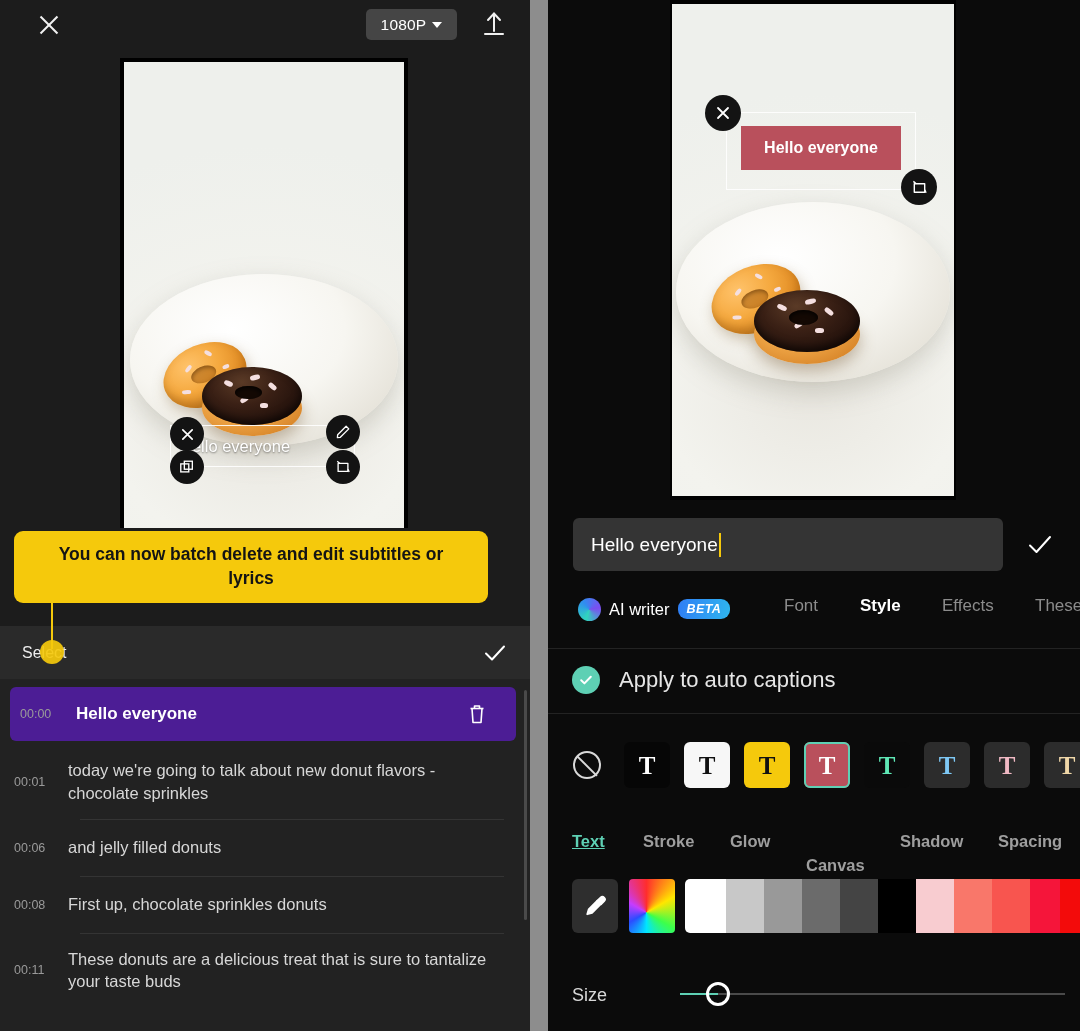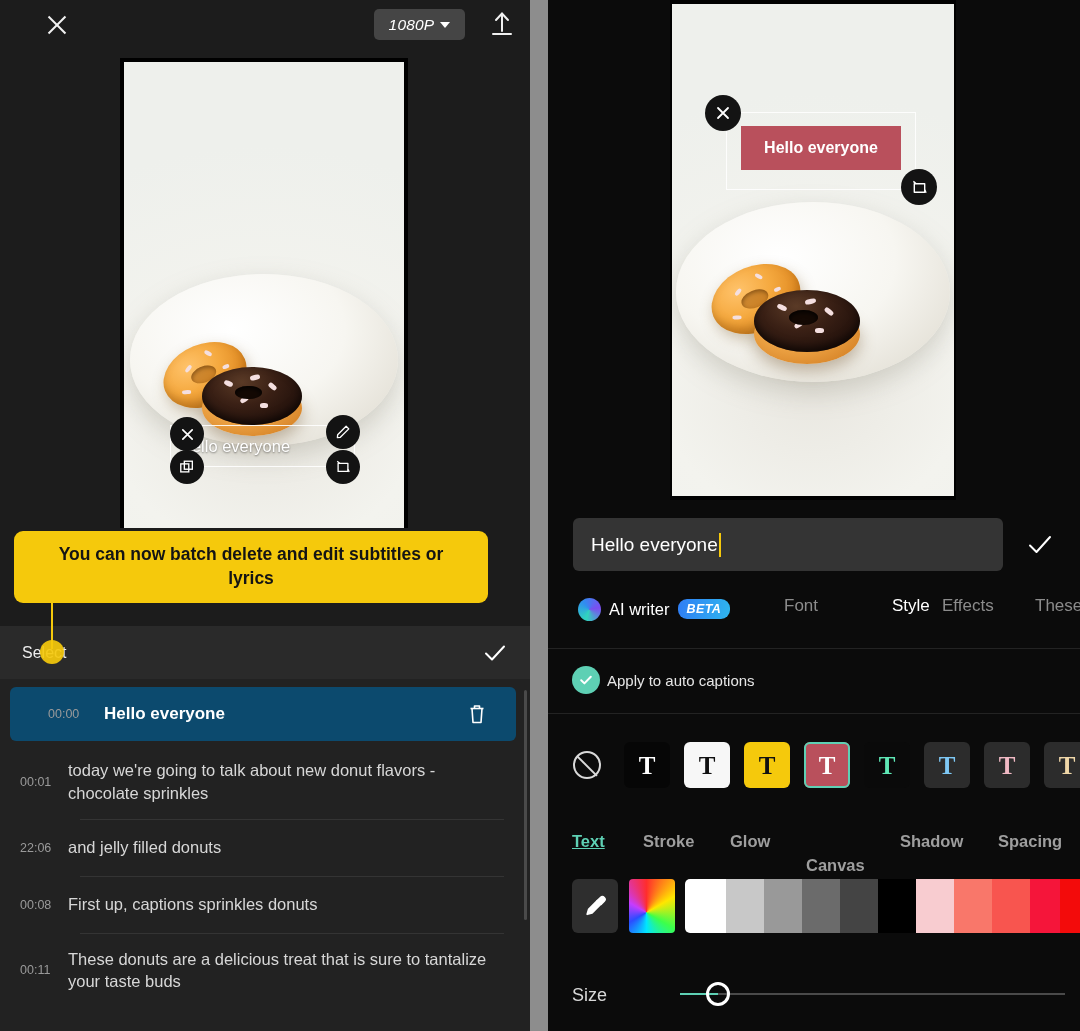--- a/index.html
+++ b/index.html
@@ -13,22 +13,22 @@
 
   
   .left-panel {
     position: relative;
     width: 530px; height: 1031px;
     background: #1c1c1c;
     flex: 0 0 530px;
     overflow: hidden;
   }
   .l-topbar {
-    position: absolute; top: 0; left: 12px; width: 432px; height: 48px;
-    display: flex; align-items: center; font-style: italic;
+    position: absolute; top: 0; left: 4px; width: 432px; height: 48px;
+    display: flex; align-items: center;
   }
   .close-x {
     position: absolute; left: 30px; top: 10px;
     width: 30px; height: 30px; cursor: pointer;
   }
   .close-x::before, .close-x::after {
     content: ""; position: absolute; left: 3px; top: 14px;
     width: 24px; height: 2px; background: #f2f2f2;
   }
   .close-x::before { transform: rotate(45deg); }
@@ -177,27 +177,26 @@
     width: 530px; height: 352px;
     background: #222222;
     overflow: hidden;
   }
   .sub-row {
     position: relative; display: flex; align-items: center;
     padding: 0 14px 0 0;
     min-height: 56px;
   }
   .sub-row.active {
-    background: #0c4a6e; border-radius: 6px;
+    background: #4c1d95; border-radius: 6px;
     margin: 8px 14px 4px 10px;
     min-height: 54px;
-    padding-left: 28px;
   }
   .sub-row .time {
-    flex: 0 0 68px; padding-left: 20px;
+    flex: 0 0 68px; padding-left: 14px;
     color: #9a9a9a; font-size: 12.5px;
   }
   .sub-row.active .time { flex: 0 0 66px; padding-left: 10px; }
   .sub-row .txt {
     flex: 1; color: #d7d7d7; font-size: 16.5px; line-height: 1.38;
     padding: 14px 10px 14px 0;
   }
   .sub-row.active .txt {
     color: #ffffff; font-weight: bold; font-size: 17px; padding: 12px 0;
   }
@@ -290,37 +289,37 @@
   }
   .ai-writer .aw-txt { color: #fff; font-size: 16.5px; }
   .beta {
     background: linear-gradient(100deg, #2f7df5 0%, #2fb6ef 100%);
     color: #fff; font-size: 12.5px; font-weight: bold; font-style: italic;
     border-radius: 9px; padding: 3px 9px 3px 9px; letter-spacing: .4px;
   }
   .r-tab {
     position: absolute; top: 4px; font-size: 17px; color: #8c8c8c; cursor: pointer; text-align: right;
   }
-  .r-tab.active { color: #ffffff; font-weight: normal; margin-left: 32px; }
+  .r-tab.active { color: #ffffff; font-weight: bold; }
 
   .r-sep {
     position: absolute; left: 0; width: 532px; height: 1px; background: #232323;
   }
 
   
   .apply-row {
     position: absolute; left: 0; top: 648px; width: 532px; height: 64px;
     display: flex; align-items: center; cursor: pointer;
   }
   .apply-check {
     position: absolute; left: 24px; width: 28px; height: 28px; border-radius: 50%;
     background: #5ed0b4; display: flex; align-items: center; justify-content: center;
   }
   .apply-row .ap-txt {
-    position: absolute; left: 59px; color: #e6e6e6; font-size: 15px;
+    position: absolute; left: 71px; color: #e6e6e6; font-size: 22px;
   }
 
   
   .preset-row {
     position: absolute; left: 0; top: 742px; width: 532px; height: 54px;
   }
   .preset {
     position: absolute; top: 0; width: 46px; height: 46px; border-radius: 6px;
     display: flex; align-items: center; justify-content: center; cursor: pointer;
   }
@@ -477,28 +476,28 @@
         </span>
       </div>
 
       <div class="sub-row">
         <span class="time">00:01</span>
         <span class="txt">today we're going to talk about new donut flavors - chocolate sprinkles</span>
       </div>
       <div class="sub-div"></div>
 
       <div class="sub-row">
-        <span class="time">22:06</span>
+        <span class="time">00:06</span>
         <span class="txt">and jelly filled donuts</span>
       </div>
       <div class="sub-div"></div>
 
       <div class="sub-row">
         <span class="time">00:08</span>
-        <span class="txt">First up, captions sprinkles donuts</span>
+        <span class="txt">First up, chocolate sprinkles donuts</span>
       </div>
       <div class="sub-div"></div>
 
       <div class="sub-row">
         <span class="time">00:11</span>
         <span class="txt">These donuts are a delicious treat that is sure to tantalize your taste buds</span>
       </div>
     </div>
     <div class="l-scroll"></div>
   </div>

